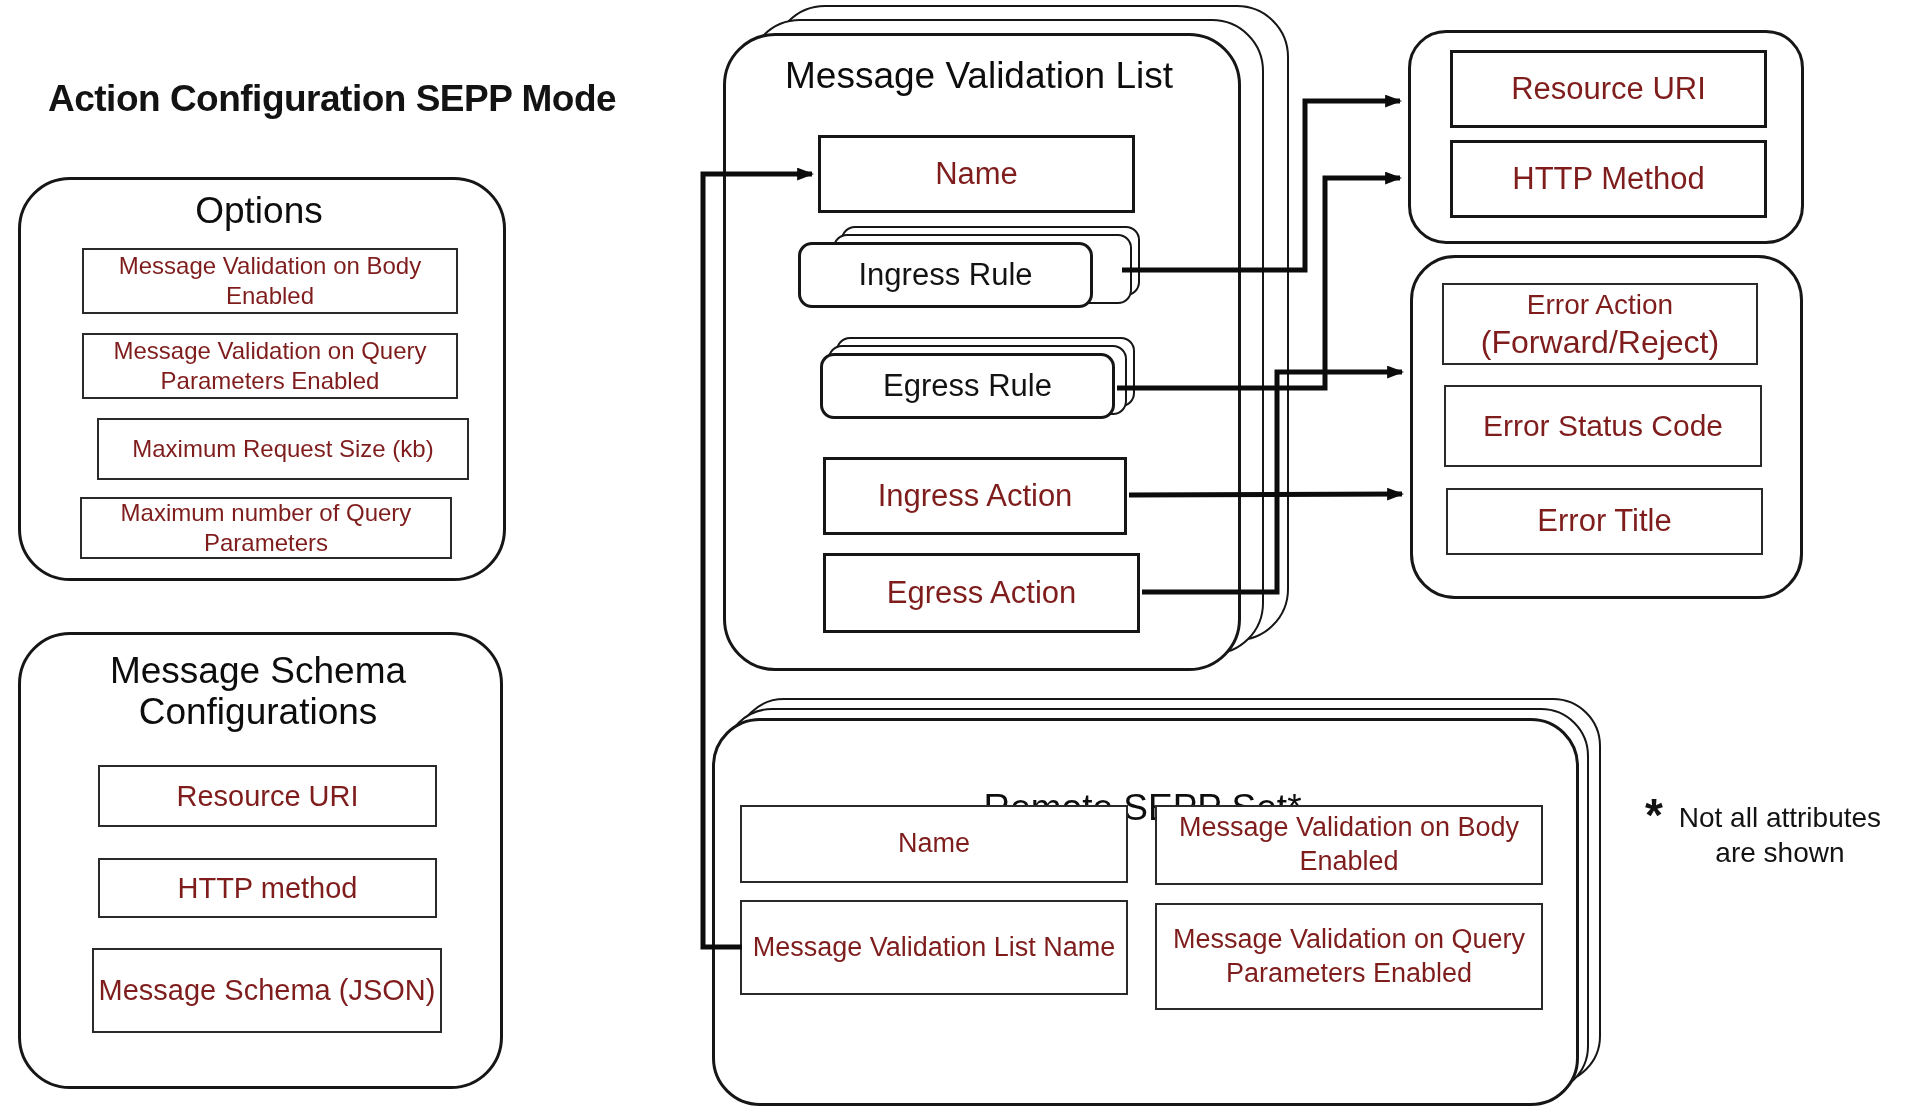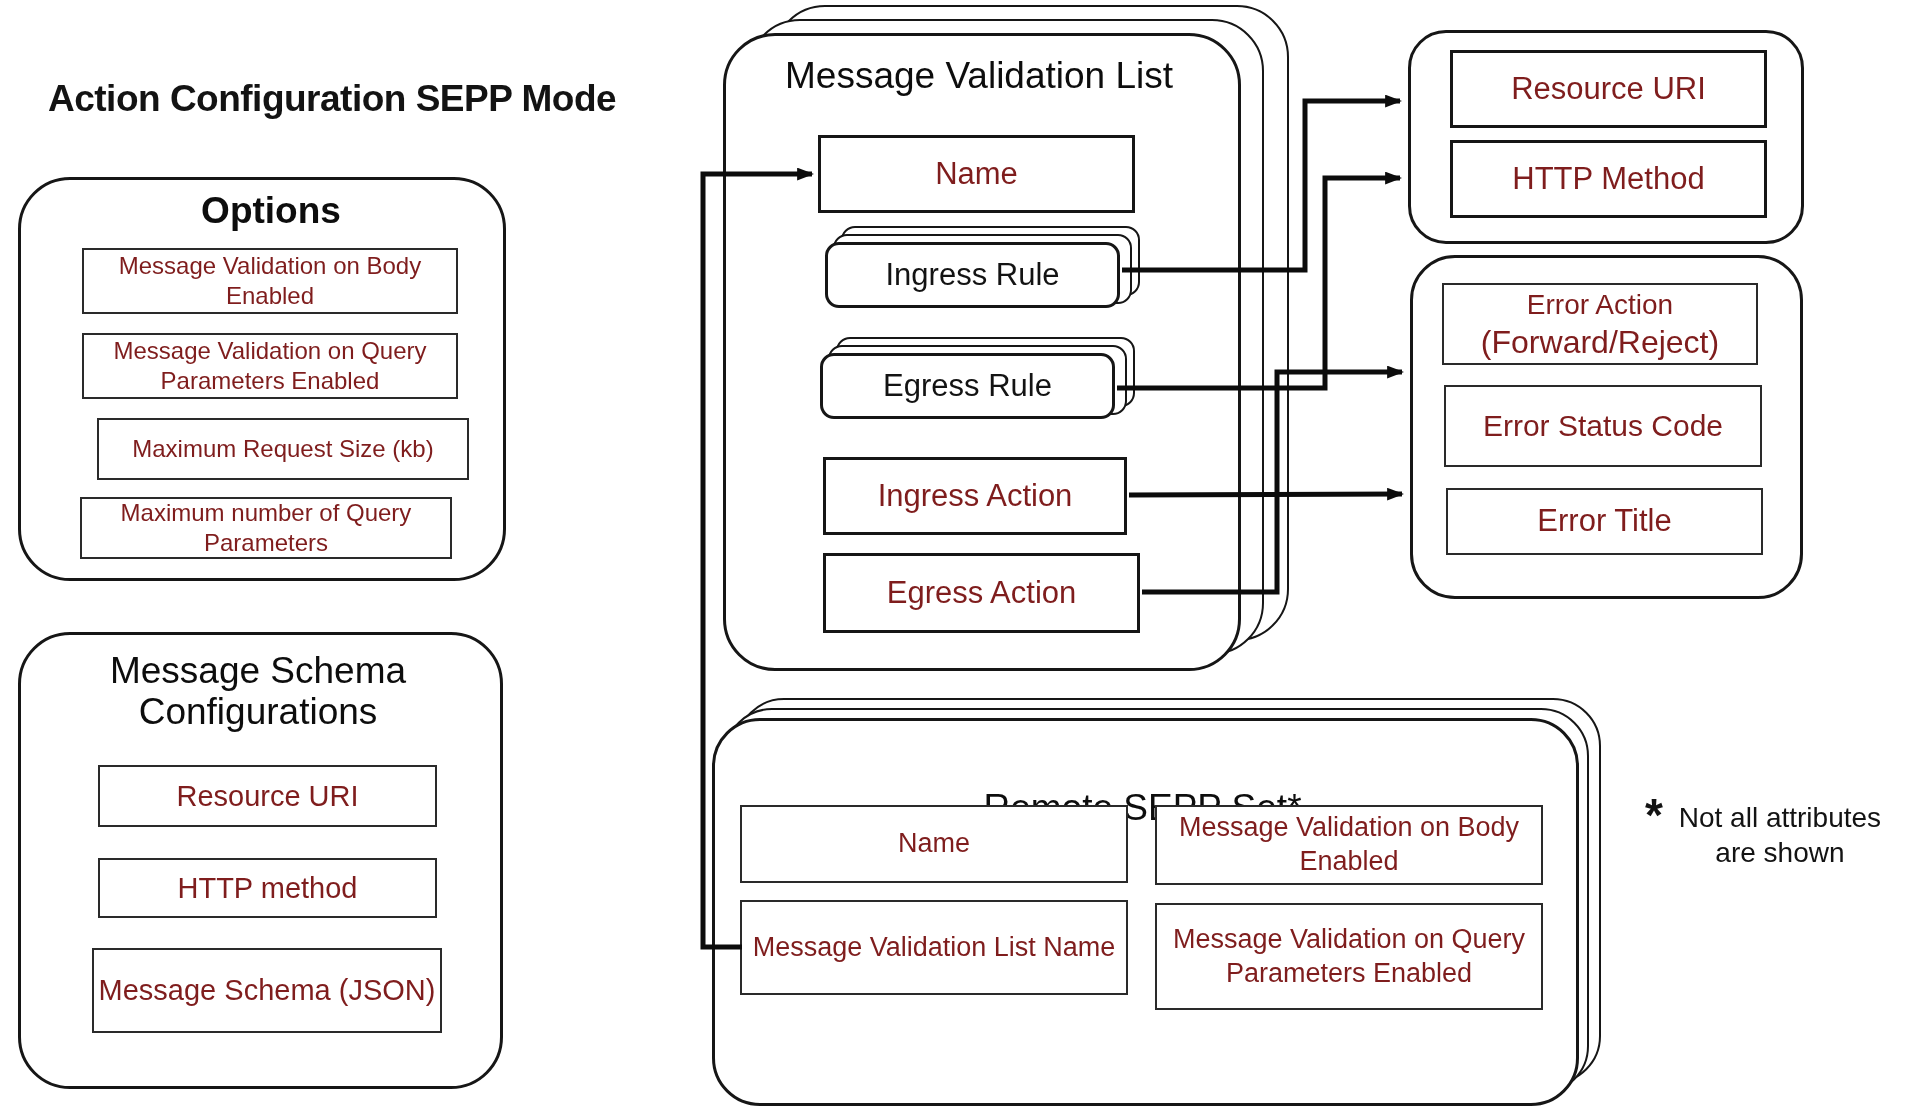--- a/index.html
+++ b/index.html
@@ -57,42 +57,42 @@
   svg.wires{position:absolute;left:0;top:0;pointer-events:none;}
 </style>
 </head>
 <body>
 
 <div class="canvas">
 
   <div class="page-title">Action Configuration SEPP Mode</div>
 
   <div class="panel" style="left:18px;top:177px;width:482px;height:398px;border-radius:52px;"></div>
-  <div class="panel-title" style="left:30px;top:190px;width:482px;font-weight:bold;">Options</div>
+  <div class="panel-title" style="left:18px;top:190px;width:482px;">Options</div>
   <div class="box" style="left:82px;top:248px;width:376px;height:66px;font-size:24px;">Message Validation on Body Enabled</div>
   <div class="box" style="left:82px;top:333px;width:376px;height:66px;font-size:24px;">Message Validation on Query Parameters Enabled</div>
   <div class="box" style="left:80px;top:418px;width:372px;height:62px;font-size:24px;margin-left:17px;">Maximum Request Size (kb)</div>
   <div class="box" style="left:80px;top:497px;width:372px;height:62px;font-size:24px;">Maximum number of Query Parameters</div>
 
   <div class="panel" style="left:18px;top:632px;width:479px;height:451px;border-radius:52px;"></div>
   <div class="panel-title" style="left:98px;top:650px;width:320px;">Message Schema Configurations</div>
   <div class="box" style="left:98px;top:765px;width:339px;height:62px;font-size:29px;">Resource URI</div>
   <div class="box" style="left:98px;top:858px;width:339px;height:60px;font-size:29px;">HTTP method</div>
   <div class="box" style="left:92px;top:948px;width:350px;height:85px;font-size:29px;">Message Schema (JSON)</div>
 
   <div class="ghost" style="left:773px;top:5px;width:512px;height:632px;border-radius:52px;"></div>
   <div class="ghost" style="left:748px;top:19px;width:512px;height:632px;border-radius:52px;"></div>
   <div class="panel" style="left:723px;top:33px;width:512px;height:632px;border-radius:52px;"></div>
   <div class="panel-title" style="left:723px;top:55px;width:512px;">Message Validation List</div>
 
   <div class="box bold-border" style="left:818px;top:135px;width:317px;height:78px;font-size:31px;">Name</div>
 
   <div class="rule-ghost" style="left:841px;top:226px;width:295px;height:66px;"></div>
   <div class="rule-ghost" style="left:833px;top:234px;width:295px;height:66px;"></div>
-  <div class="rule-front" style="left:825px;top:242px;width:295px;height:66px;">Ingress Rule</div>
+  <div class="rule-front" style="left:798px;top:242px;width:295px;height:66px;">Ingress Rule</div>
 
   <div class="rule-ghost" style="left:836px;top:337px;width:295px;height:66px;"></div>
   <div class="rule-ghost" style="left:828px;top:345px;width:295px;height:66px;"></div>
   <div class="rule-front" style="left:820px;top:353px;width:295px;height:66px;">Egress Rule</div>
 
   <div class="box bold-border" style="left:823px;top:457px;width:304px;height:78px;font-size:31px;">Ingress Action</div>
   <div class="box bold-border" style="left:823px;top:553px;width:317px;height:80px;font-size:31px;">Egress Action</div>
 
   <div class="panel" style="left:1408px;top:30px;width:390px;height:208px;border-radius:38px;"></div>
   <div class="box bold-border" style="left:1450px;top:50px;width:317px;height:78px;font-size:31px;">Resource URI</div>

